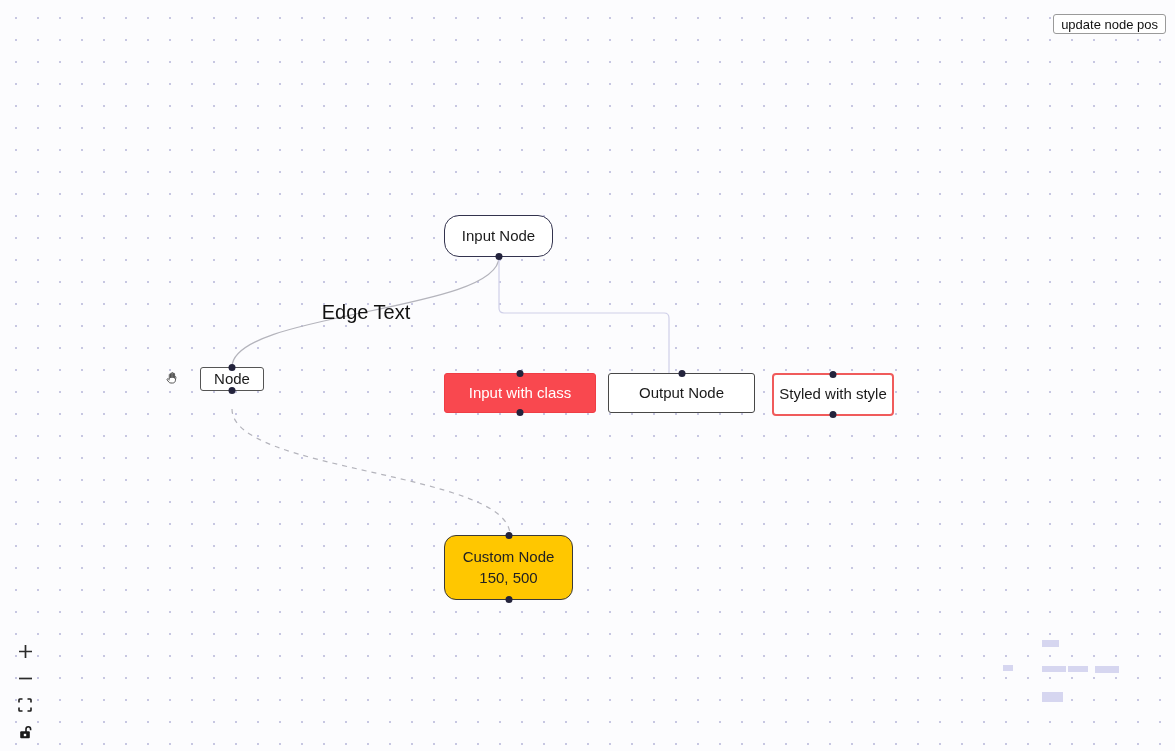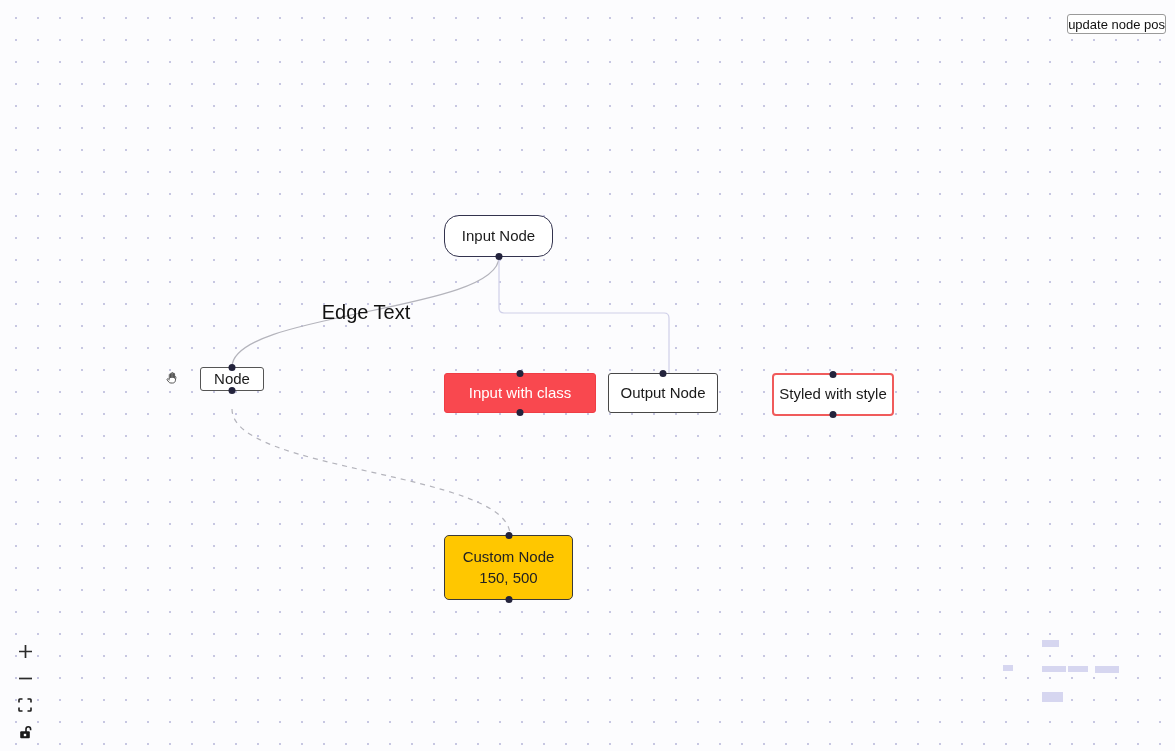--- a/index.html
+++ b/index.html
@@ -29,21 +29,21 @@
     background:#23233c;left:50%;transform:translateX(-50%);
   }
   .handle.top{top:-4px;}
   .handle.bottom{bottom:-4px;}
   .edge-label{
     position:absolute;transform:translate(-50%,-50%);
     font-size:20px;color:#111;white-space:nowrap;
   }
   .update-btn{
     position:absolute;top:14px;right:9px;
-    height:20px;padding:0 0;
+    height:20px;padding:0 7px;
     font-family:"Liberation Sans",sans-serif;font-size:13px;color:#111;
     background:#fff;border:1px solid #9a9a9a;border-radius:3px;
     display:flex;align-items:center;cursor:pointer;
   }
   .controls{
     position:absolute;left:16px;top:642px;
     display:flex;flex-direction:column;gap:9px;
   }
   .ctrl-btn{
     width:18px;height:18px;padding:0;border:none;background:transparent;
@@ -74,30 +74,30 @@
       <div class="node" style="left: 200px; top: 367px; width: 64px; height: 24px; background: rgb(255, 255, 255); border: 1px solid rgb(85, 85, 85); border-radius: 3px; color: rgb(26, 26, 26);">
         <div>Node</div>
         <div class="handle top" style="background: rgb(35, 35, 60);"></div>
         <div class="handle bottom" style="background: rgb(35, 35, 60);"></div>
       </div>
       <div class="node" style="left: 444px; top: 373px; width: 152px; height: 40px; background: rgb(249, 72, 79); border: 1px solid rgb(239, 61, 69); border-radius: 3px; color: rgb(255, 255, 255);">
         <div>Input with class</div>
         <div class="handle top" style="background: rgb(35, 35, 60);"></div>
         <div class="handle bottom" style="background: rgb(35, 35, 60);"></div>
       </div>
-      <div class="node" style="left: 608px; top: 373px; width: 110px; height: 40px; background: rgb(255, 255, 255); border: 1px solid rgb(71, 71, 71); border-radius: 3px; color: rgb(26, 26, 26); text-align: right;">
+      <div class="node" style="left: 608px; top: 373px; width: 147px; height: 40px; background: rgb(255, 255, 255); border: 1px solid rgb(71, 71, 71); border-radius: 3px; color: rgb(26, 26, 26); text-align: right;">
         <div>Output Node</div>
         <div class="handle top" style="background: rgb(35, 35, 60);"></div>
       </div>
       <div class="node" style="left: 772px; top: 373px; width: 122px; height: 43px; background: rgb(255, 255, 255); border: 2px solid rgb(240, 91, 91); border-radius: 4px; color: rgb(26, 26, 26);">
         <div>Styled with style</div>
         <div class="handle top" style="background: rgb(35, 35, 60);"></div>
         <div class="handle bottom" style="background: rgb(35, 35, 60);"></div>
       </div>
-      <div class="node" style="left: 444px; top: 535px; width: 129px; height: 65px; background: rgb(255, 199, 0); border: 1px solid rgb(58, 58, 58); border-radius: 5px; color: rgb(34, 34, 34);">
+      <div class="node" style="left: 444px; top: 535px; width: 129px; height: 65px; background: rgb(255, 199, 0); border: 1px solid rgb(58, 58, 58); border-radius: 12px; color: rgb(34, 34, 34);">
         <div>Custom Node</div>
         <div>150, 500</div>
         <div class="handle top" style="background: rgb(35, 35, 60);"></div>
         <div class="handle bottom" style="background: rgb(35, 35, 60);"></div>
       </div>
     </div>
 
   <button class="update-btn">update node pos</button>
 
   <div class="controls">

